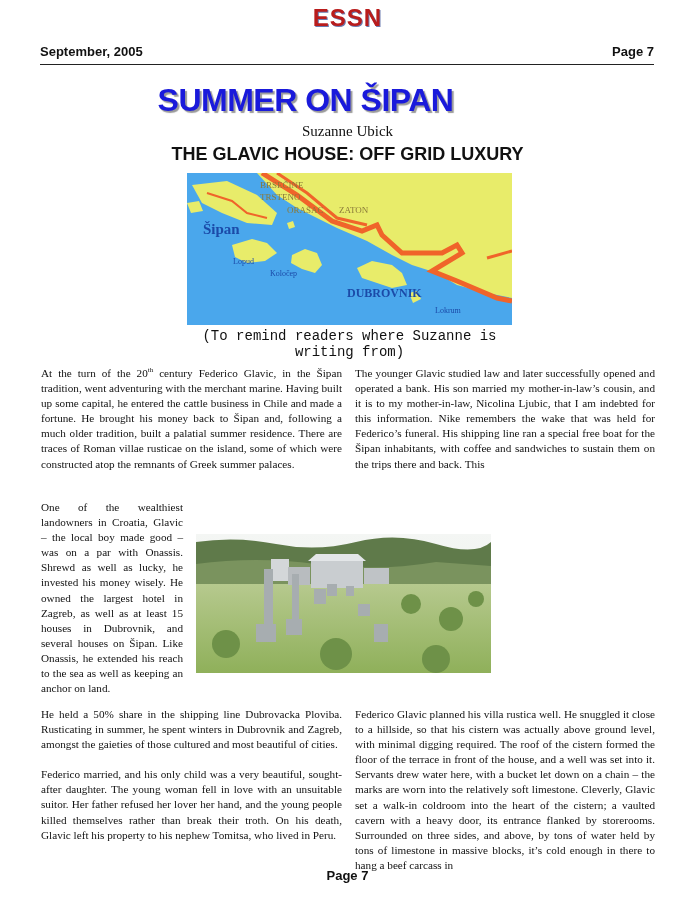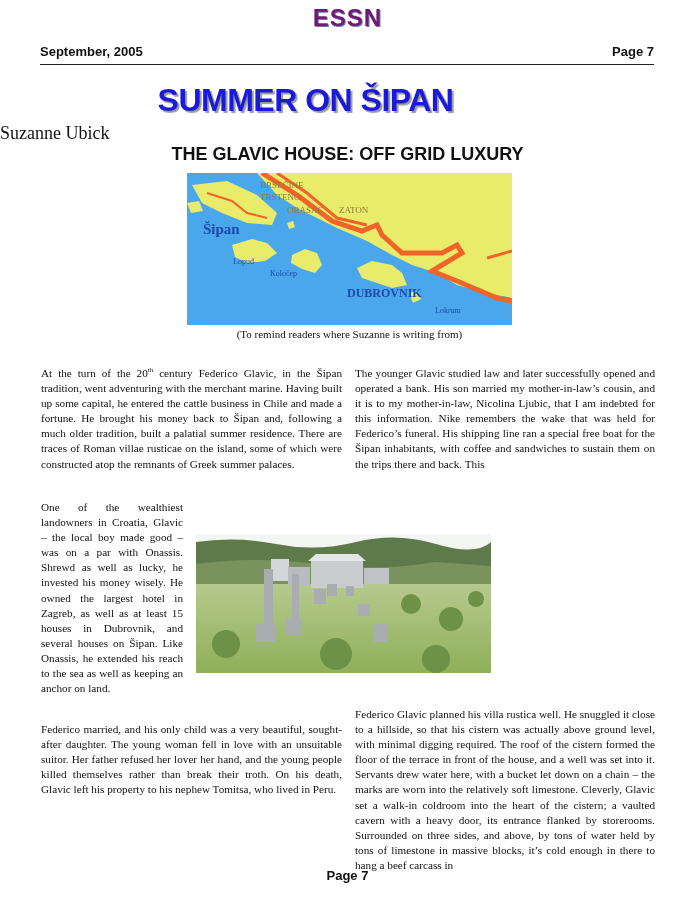--- a/index.html
+++ b/index.html
@@ -1,27 +1,27 @@
 <!DOCTYPE html>
 <html><head>
 <meta charset="utf-8">
 <style>
   html, body { margin: 0; padding: 0; background: #ffffff; }
   body { width: 695px; height: 900px; position: relative; overflow: hidden; font-family: "Liberation Serif", serif; color: #111; }
   .abs { position: absolute; }
-  .masthead { left: 0; top: 4px; width: 695px; text-align: center; font-family: "Liberation Sans", sans-serif; font-weight: bold; font-size: 24px; color: #701a75; text-shadow: 1px 1px 0 #6a7bb0; letter-spacing: 1px; }
+  .masthead { left: 0; top: 4px; width: 695px; text-align: center; font-family: "Liberation Sans", sans-serif; font-weight: bold; font-size: 24px; color: #b91c1c; text-shadow: 1px 1px 0 #6a7bb0; letter-spacing: 1px; }
   .hdr-row { left: 40px; top: 38px; width: 614px; height: 26px; border-bottom: 1.5px solid #222; }
   .hdr-date { left: 0; top: 6px; font-family: "Liberation Sans", sans-serif; font-weight: bold; font-size: 13px; }
   .hdr-title { left: 147px; top: 0; font-family: "Liberation Sans", sans-serif; font-weight: bold; font-size: 20px; letter-spacing: -0.2px; }
   .hdr-page { right: 0; top: 6px; font-family: "Liberation Sans", sans-serif; font-weight: bold; font-size: 13px; }
   .main-title { left: 0; top: 82px; width: 611px; text-align: center; font-family: "Liberation Sans", sans-serif; font-weight: bold; font-size: 32px; color: #1a1adb; text-shadow: 2px 2px 1px #9a9a9a; letter-spacing: -0.5px; }
-  .author { left: 0; top: 123px; width: 695px; font-size: 18px; }
+  .author { left: 0; top: 123px; width: 695px; text-align: center; font-size: 15px; }
   .subtitle { left: 0; top: 144px; width: 695px; text-align: center; font-family: "Liberation Sans", sans-serif; font-weight: bold; font-size: 18px; }
   .map { left: 187px; top: 173px; width: 325px; height: 152px; background: #fef9c3; overflow: hidden; }
-  .map-caption { left: 187px; top: 328px; width: 325px; text-align: center; font-family: Liberation Serif, serif; font-size: 11px; }
+  .map-caption { left: 187px; top: 328px; width: 325px; text-align: center; font-family: Liberation Mono, monospace; font-size: 14px; }
   .map-label { position: absolute; font-family: "Liberation Serif", serif; }
   .col { font-size: 11.2px; line-height: 15.1px; text-align: justify; }
   .col p { margin: 0; }
   .photo { left: 196px; top: 534px; width: 295px; height: 139px; overflow: hidden; background: #9db27a; }
   .footer { left: 0; top: 868px; width: 695px; text-align: center; font-family: "Liberation Sans", sans-serif; font-weight: bold; font-size: 13px; }
   sup { font-size: 7px; line-height: 0; }
 </style>
 </head>
 <body>
 
@@ -120,20 +120,21 @@
         <circle cx="255" cy="85" r="12"></circle>
         <circle cx="280" cy="65" r="8"></circle>
       <circle cx="30" cy="110" r="14"></circle>
         <circle cx="140" cy="120" r="16"></circle>
         <circle cx="240" cy="125" r="14"></circle>
     </g>
   </svg>
 </div>
 
 <div class="abs col" style="left:41px;top:707px;width:301px;">
+  <p>He held a 50% share in the shipping line Dubrovacka Ploviba. Rusticating in summer, he spent winters in Dubrovnik and Zagreb, amongst the gaieties of those cultured and most beautiful of cities.</p>
   <p style="margin-top:15px;">Federico married, and his only child was a very beautiful, sought-after daughter. The young woman fell in love with an unsuitable suitor. Her father refused her lover her hand, and the young people killed themselves rather than break their troth. On his death, Glavic left his property to his nephew Tomitsa, who lived in Peru.</p>
 </div>
 
 <div class="abs col" style="left:355px;top:366px;width:300px;">
   <p>The younger Glavic studied law and later successfully opened and operated a bank. His son married my mother-in-law’s cousin, and it is to my mother-in-law, Nicolina Ljubic, that I am indebted for this information. Nike remembers the wake that was held for Federico’s funeral. His shipping line ran a special free boat for the Šipan inhabitants, with coffee and sandwiches to sustain them on the trips there and back. This</p>
 </div>
 
 <div class="abs col" style="left:514px;top:473px;width:141px;">
 </div>
 

